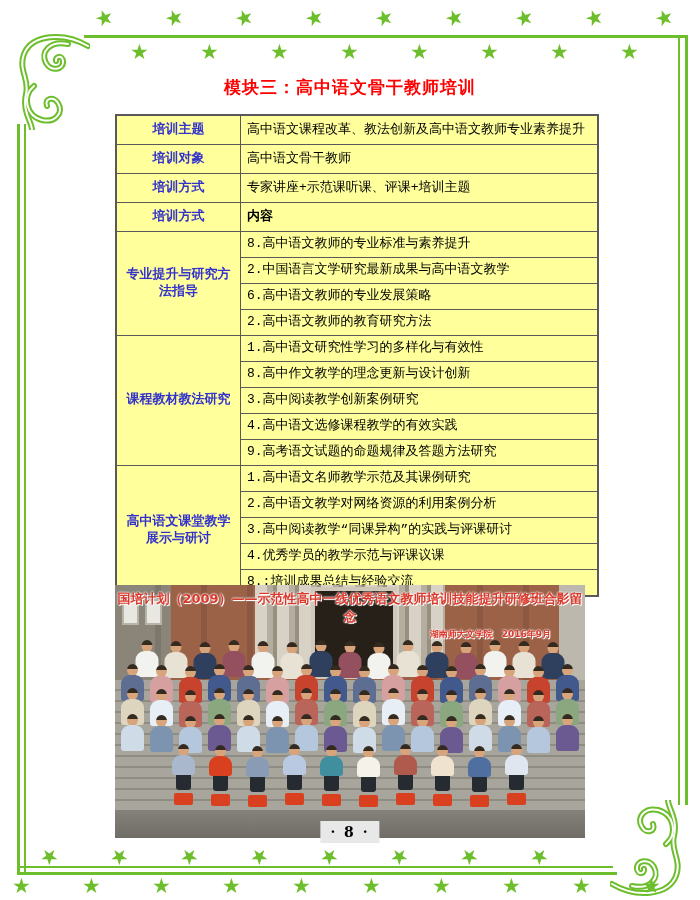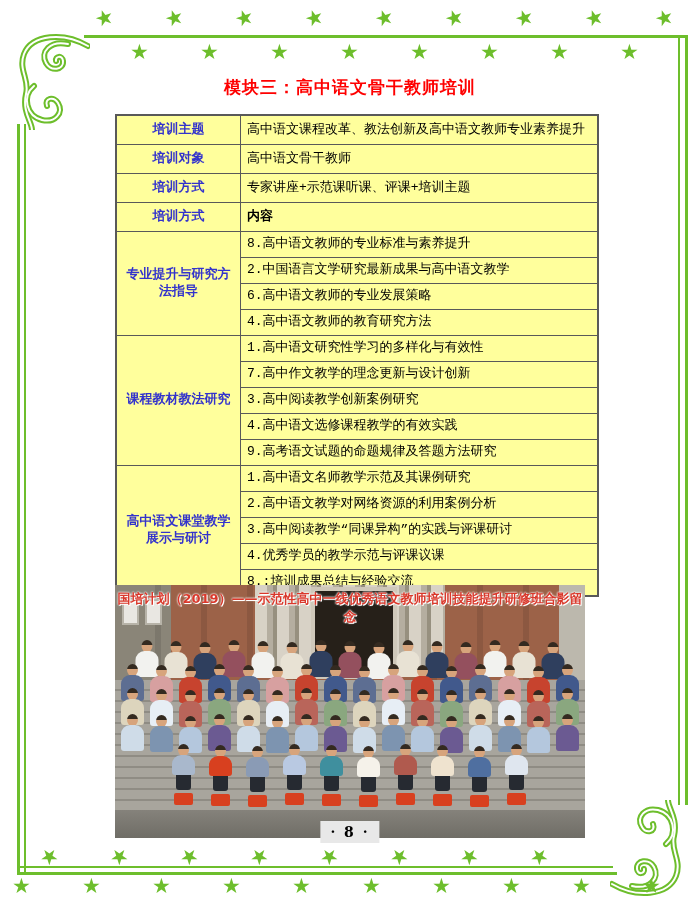--- a/index.html
+++ b/index.html
@@ -185,29 +185,29 @@
     <td class="lbl" rowspan="4">专业提升与研究方法指导</td>
     <td class="val">8.高中语文教师的专业标准与素养提升</td>
   </tr>
   <tr class="item">
         <td class="val">2.中国语言文学研究最新成果与高中语文教学</td>
       </tr>
   <tr class="item">
         <td class="val">6.高中语文教师的专业发展策略</td>
       </tr>
   <tr class="item">
-        <td class="val">4.高中语文教师的教育研究方法</td>
+        <td class="val">2.高中语文教师的教育研究方法</td>
       </tr>
 
   <tr class="item">
     <td class="lbl" rowspan="5">课程教材教法研究</td>
     <td class="val">1.高中语文研究性学习的多样化与有效性</td>
   </tr>
   <tr class="item">
-        <td class="val">7.高中作文教学的理念更新与设计创新</td>
+        <td class="val">8.高中作文教学的理念更新与设计创新</td>
       </tr>
   <tr class="item">
         <td class="val">3.高中阅读教学创新案例研究</td>
       </tr>
   <tr class="item">
         <td class="val">4.高中语文选修课程教学的有效实践</td>
       </tr>
   <tr class="item">
         <td class="val">9.高考语文试题的命题规律及答题方法研究</td>
       </tr>
@@ -235,21 +235,22 @@
   <div class="ph-building">
     <div class="ph-window w1"></div>
     <div class="ph-window w2"></div>
     <div class="ph-portico"></div>
     <div class="ph-door"></div>
     <div class="ph-right-stairs"></div>
   </div>
   <div class="ph-steps"></div>
   <div class="ph-ground"></div>
   <div class="ph-banner">
-    <div>国培计划（2019）——示范性高中一线优秀语文教师培训技能提升研修班合影留念</div>
+    <div>国培计划（2009）——示范性高中一线优秀语文教师培训技能提升研修班合影留念</div>
+    <div class="line2">湖南师大文学院　2016年9月</div>
   </div>
   <div id="crowd">
       <div class="crowd-row" style="top: 56px; gap: 4px; z-index: 1;">
         <div class="person" style="transform: translateY(-1px);">
           <div class="head"></div>
           <div class="pbody" style="background: rgb(242, 242, 239);"></div>
         </div>
         <div class="person" style="transform: translateY(0px);">
           <div class="head"></div>
           <div class="pbody" style="background: rgb(232, 226, 212);"></div>

